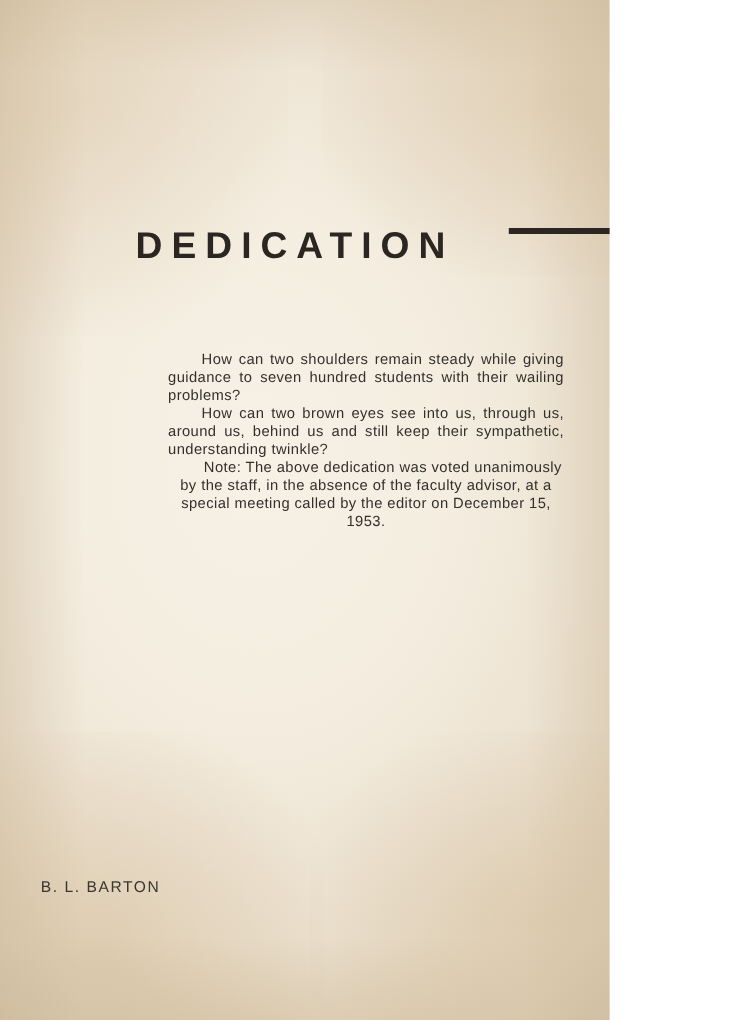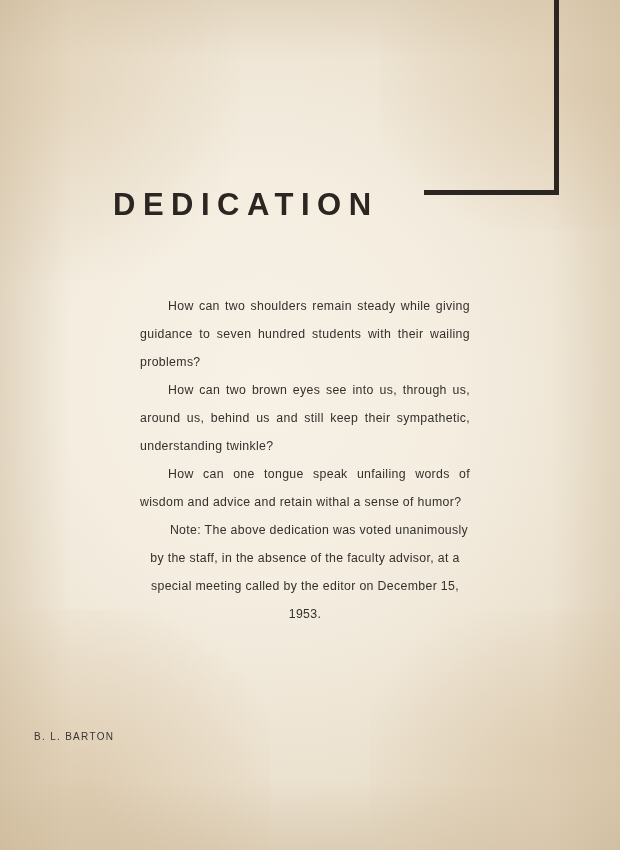--- a/index.html
+++ b/index.html
@@ -5,21 +5,21 @@
   html, body {
     margin: 0;
     padding: 0;
     background: #ffffff;
   }
   body {
     font-family: "Liberation Sans", sans-serif;
   }
   .page {
     position: relative;
-    width: 620px;
+    width: 508px;
     height: 850px;
     overflow: hidden;
     background:
       radial-gradient(ellipse 70% 55% at 42% 45%, #f7f1e6 0%, #f4ede0 45%, #efe6d6 70%, #e8ddc9 100%);
   }
   
   .stain-a {
     position: absolute;
     left: -60px; top: -40px;
     width: 300px; height: 320px;
@@ -91,35 +91,35 @@
   }
 
   
   .body-block {
     position: absolute;
     left: 140px;
     top: 292px;
     width: 330px;
     color: #33302c;
     font-size: 12.3px;
-    line-height: 28px;
+    line-height: 15px;
     letter-spacing: 0.35px;
   }
   .body-block p {
     margin: 0 0 0 0;
     text-indent: 28px;
     text-align: justify;
   }
   .body-block p:last-child { text-align: center; }
 
   .signature {
     position: absolute;
     left: 34px;
     top: 731px;
-    font-size: 10px;
+    font-size: 13px;
     letter-spacing: 1.3px;
     color: #3a3530;
   }
 </style>
 </head>
 <body>
 
 <div class="page">
 
   <div class="stain-a"></div>
@@ -129,19 +129,18 @@
   <div class="edge-shade"></div>
 
   <div class="title-rule-vert"></div>
   <div class="title-rule"></div>
 
   <h1 class="title">DEDICATION</h1>
 
   <div class="body-block">
     <p>How can two shoulders remain steady while giving guidance to seven hundred students with their wailing problems?</p>
     <p>How can two brown eyes see into us, through us, around us, behind us and still keep their sympathetic, understanding twinkle?</p>
-    <p>How can one tongue speak unfailing words of wisdom and advice and retain withal a sense of humor?</p>
     <p>Note: The above dedication was voted unanimously by the staff, in the absence of the faculty advisor, at a special meeting called by the editor on December 15, 1953.</p>
   </div>
 
   <div class="signature">B. L. BARTON</div>
 
 </div>
 
 </body></html>

